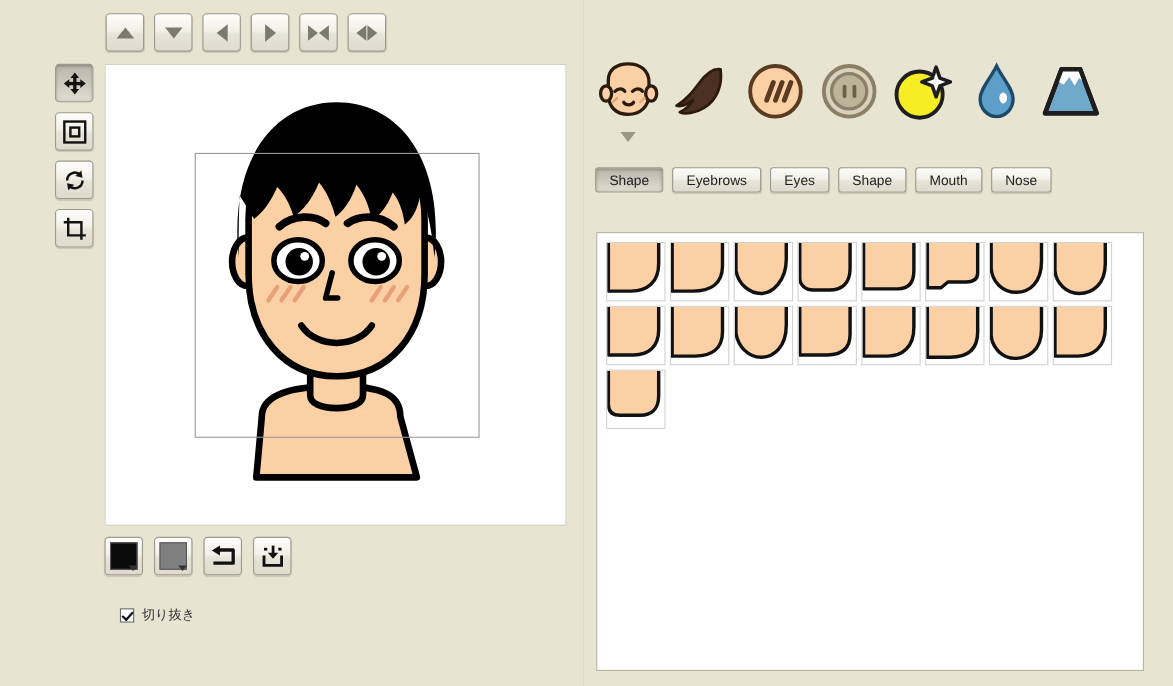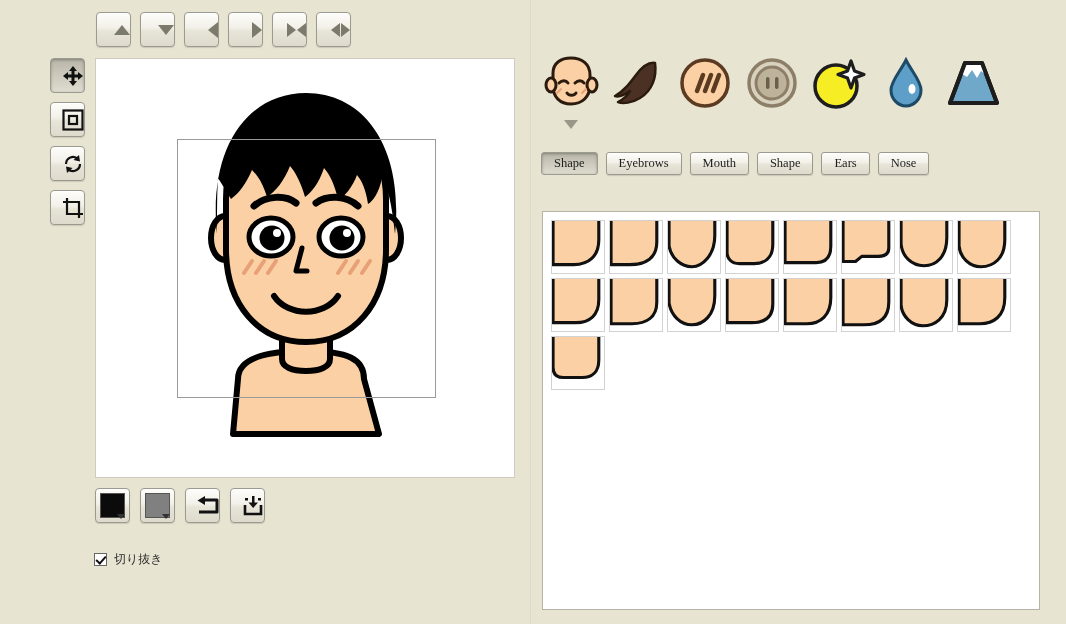--- a/index.html
+++ b/index.html
@@ -17,24 +17,23 @@
   }
 
   
   .btn {
     background: linear-gradient(to bottom, #fdfdfb 0%, #f2f0e8 45%, #e7e4d8 55%, #dedbcd 100%);
     border: 1px solid #9c9a8e;
     border-radius: 4px;
     box-sizing: border-box;
     display: flex;
     align-items: center;
-    justify-content: flex-end;
+    justify-content: center;
     cursor: pointer;
     box-shadow: 0 1px 1px rgba(0,0,0,0.13), inset 0 1px 0 #fff;
-    font-family: Liberation Serif, serif;
   }
   .btn.selected {
     background: linear-gradient(to bottom, #b9b6a9 0%, #cdcabd 50%, #dfdcd0 100%);
     box-shadow: inset 0 1px 3px rgba(0,0,0,0.30);
   }
 
   
   #top-toolbar {
     position: absolute;
     left: 96px;
@@ -132,21 +131,21 @@
     border-top: 5px solid #333;
   }
   #bottom-controls .btn.icon-btn {
     width: 35px;
     height: 35px;
   }
 
   
   #crop-row {
     position: absolute;
-    left: 94px;
+    left: 109px;
     top: 551px;
     display: flex;
     align-items: center;
     gap: 7px;
     font-size: 12px;
     color: #2b2b2b;
   }
   .checkbox {
     width: 13px;
     height: 13px;
@@ -468,27 +467,27 @@
 <div id="cat-caret"></div>
 
 <div id="tab-row">
   <div class="btn tab selected">
     <span>Shape</span>
   </div>
   <div class="btn tab">
     <span>Eyebrows</span>
   </div>
   <div class="btn tab">
-    <span>Mouth</span>
+    <span>Eyes</span>
   </div>
   <div class="btn tab">
     <span>Shape</span>
   </div>
   <div class="btn tab">
-    <span>Ears</span>
+    <span>Mouth</span>
   </div>
   <div class="btn tab">
     <span>Nose</span>
   </div>
 </div>
 
 <div id="thumb-panel">
   <div id="thumb-grid">
       <div class="thumb">
         <svg width="52" height="52" viewBox="0 0 48 50">

